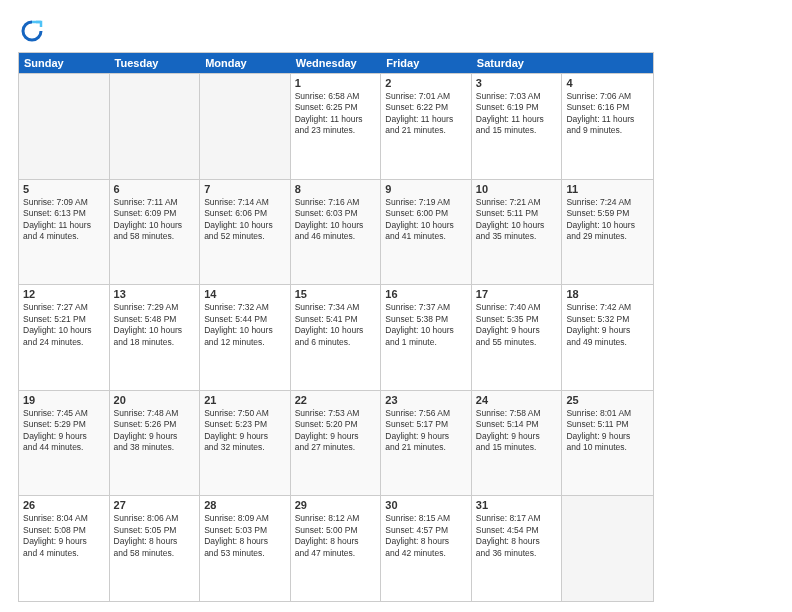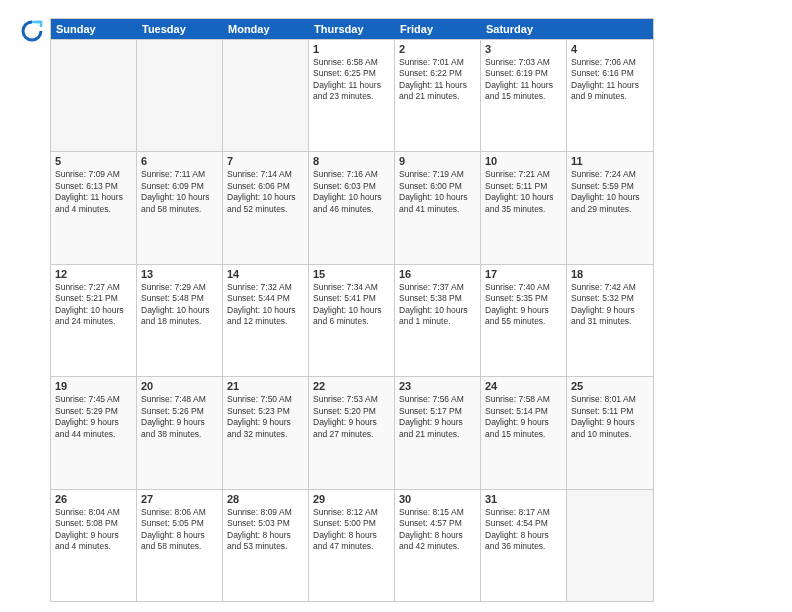--- a/index.html
+++ b/index.html
@@ -8,21 +8,21 @@
       background: #fff;
       width: 792px;
       height: 612px;
       overflow: hidden;
     }
     .page {
       width: 672px;
       height: 612px;
       padding: 18px 18px 10px 18px;
       display: flex;
-      flex-direction: row;
+      flex-direction: column;
     }
     .header {
       display: flex;
       justify-content: space-between;
       align-items: flex-start;
       margin-bottom: 6px;
     }
     .logo {
       display: flex;
       align-items: center;
@@ -123,21 +123,21 @@
       <div class="month-title"></div>
       <div class="location"></div>
     </div>
   </div>
 
   <div class="calendar">
     <div class="cal-header-row">
     <div class="cal-header-cell">Sunday</div>
         <div class="cal-header-cell">Tuesday</div>
         <div class="cal-header-cell">Monday</div>
-        <div class="cal-header-cell">Thursday</div>
+        <div class="cal-header-cell">Wednesday</div>
         <div class="cal-header-cell">Friday</div>
         <div class="cal-header-cell">Saturday</div>
       </div>
     <div class="cal-body">
     <div class="cal-row">
           <div class="cal-cell empty"></div>
           <div class="cal-cell empty"></div>
           <div class="cal-cell empty"></div>
           <div class="cal-cell">
             <span class="day-num">1</span>
@@ -260,21 +260,21 @@
             <span class="cell-line">Sunrise: 7:40 AM</span>
             <span class="cell-line">Sunset: 5:35 PM</span>
             <span class="cell-line">Daylight: 9 hours</span>
             <span class="cell-line">and 55 minutes.</span>
           </div>
           <div class="cal-cell">
             <span class="day-num">18</span>
             <span class="cell-line">Sunrise: 7:42 AM</span>
             <span class="cell-line">Sunset: 5:32 PM</span>
             <span class="cell-line">Daylight: 9 hours</span>
-            <span class="cell-line">and 31 minutes.</span>
+            <span class="cell-line">and 49 minutes.</span>
           </div>
         </div>
         <div class="cal-row">
           <div class="cal-cell alt">
             <span class="day-num">19</span>
             <span class="cell-line">Sunrise: 7:45 AM</span>
             <span class="cell-line">Sunset: 5:29 PM</span>
             <span class="cell-line">Daylight: 9 hours</span>
             <span class="cell-line">and 44 minutes.</span>
           </div>

